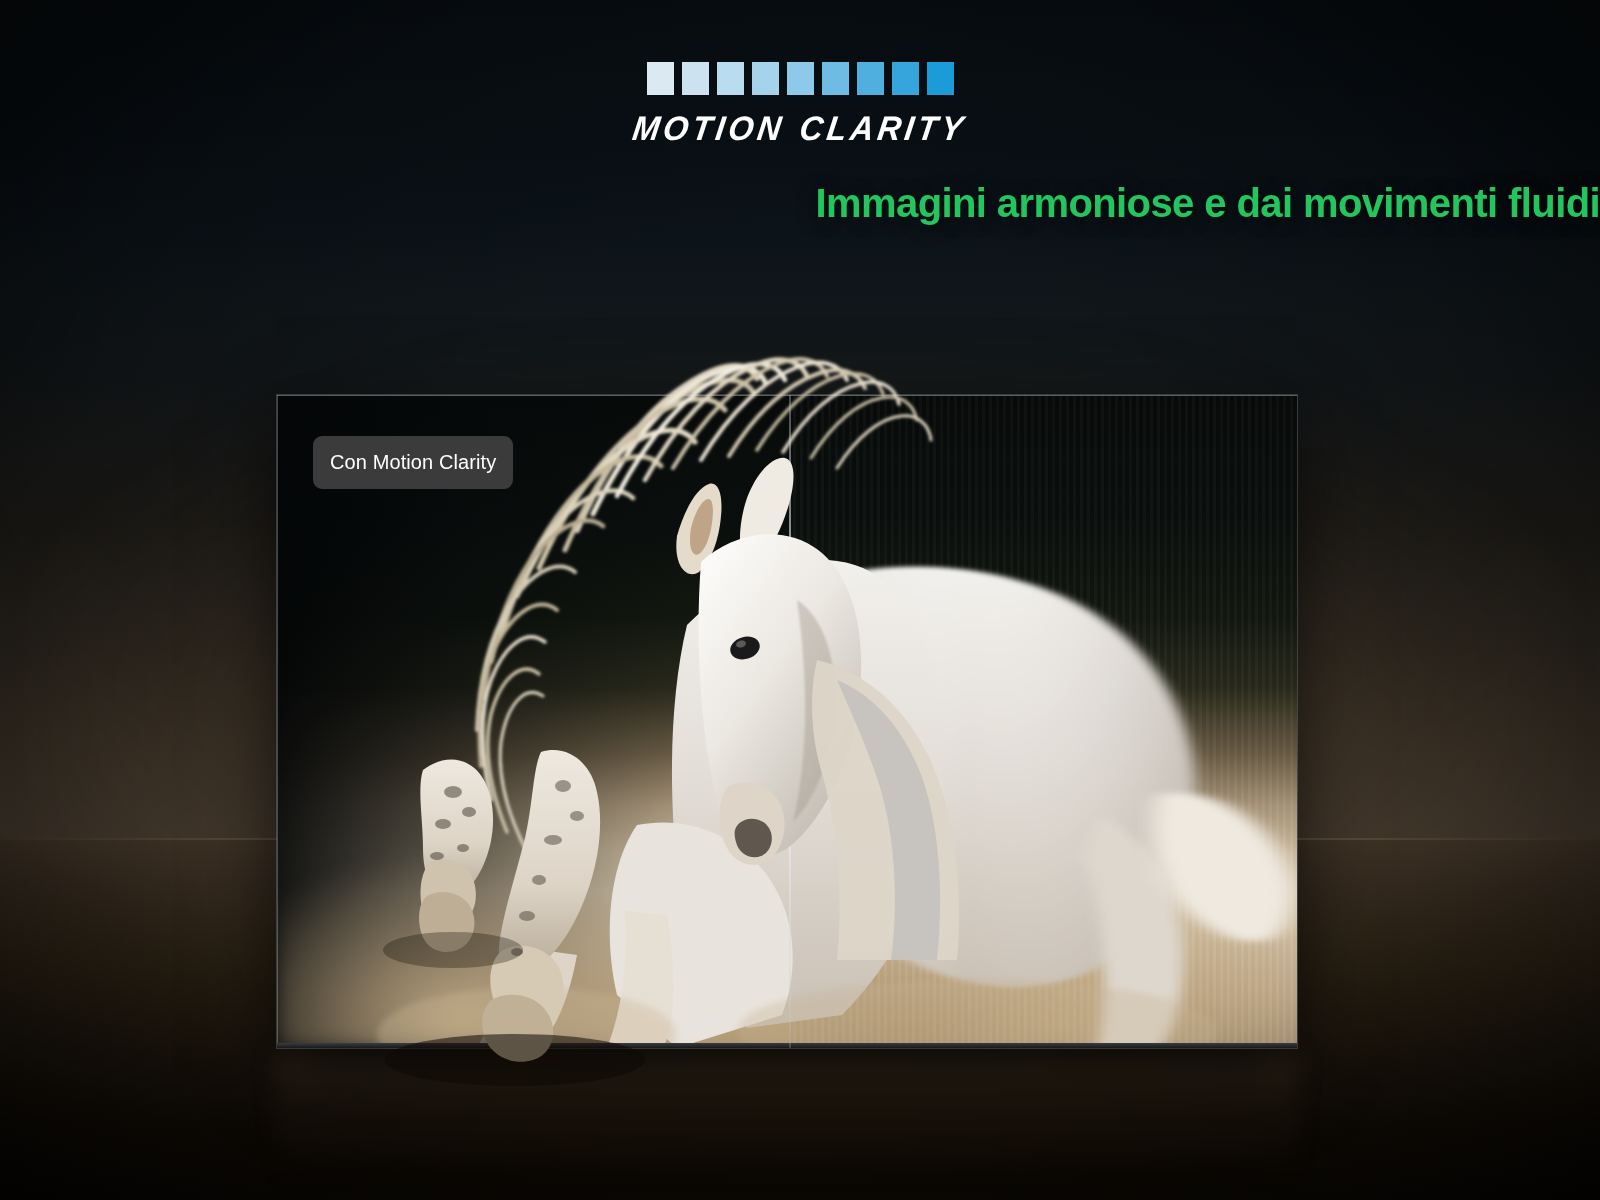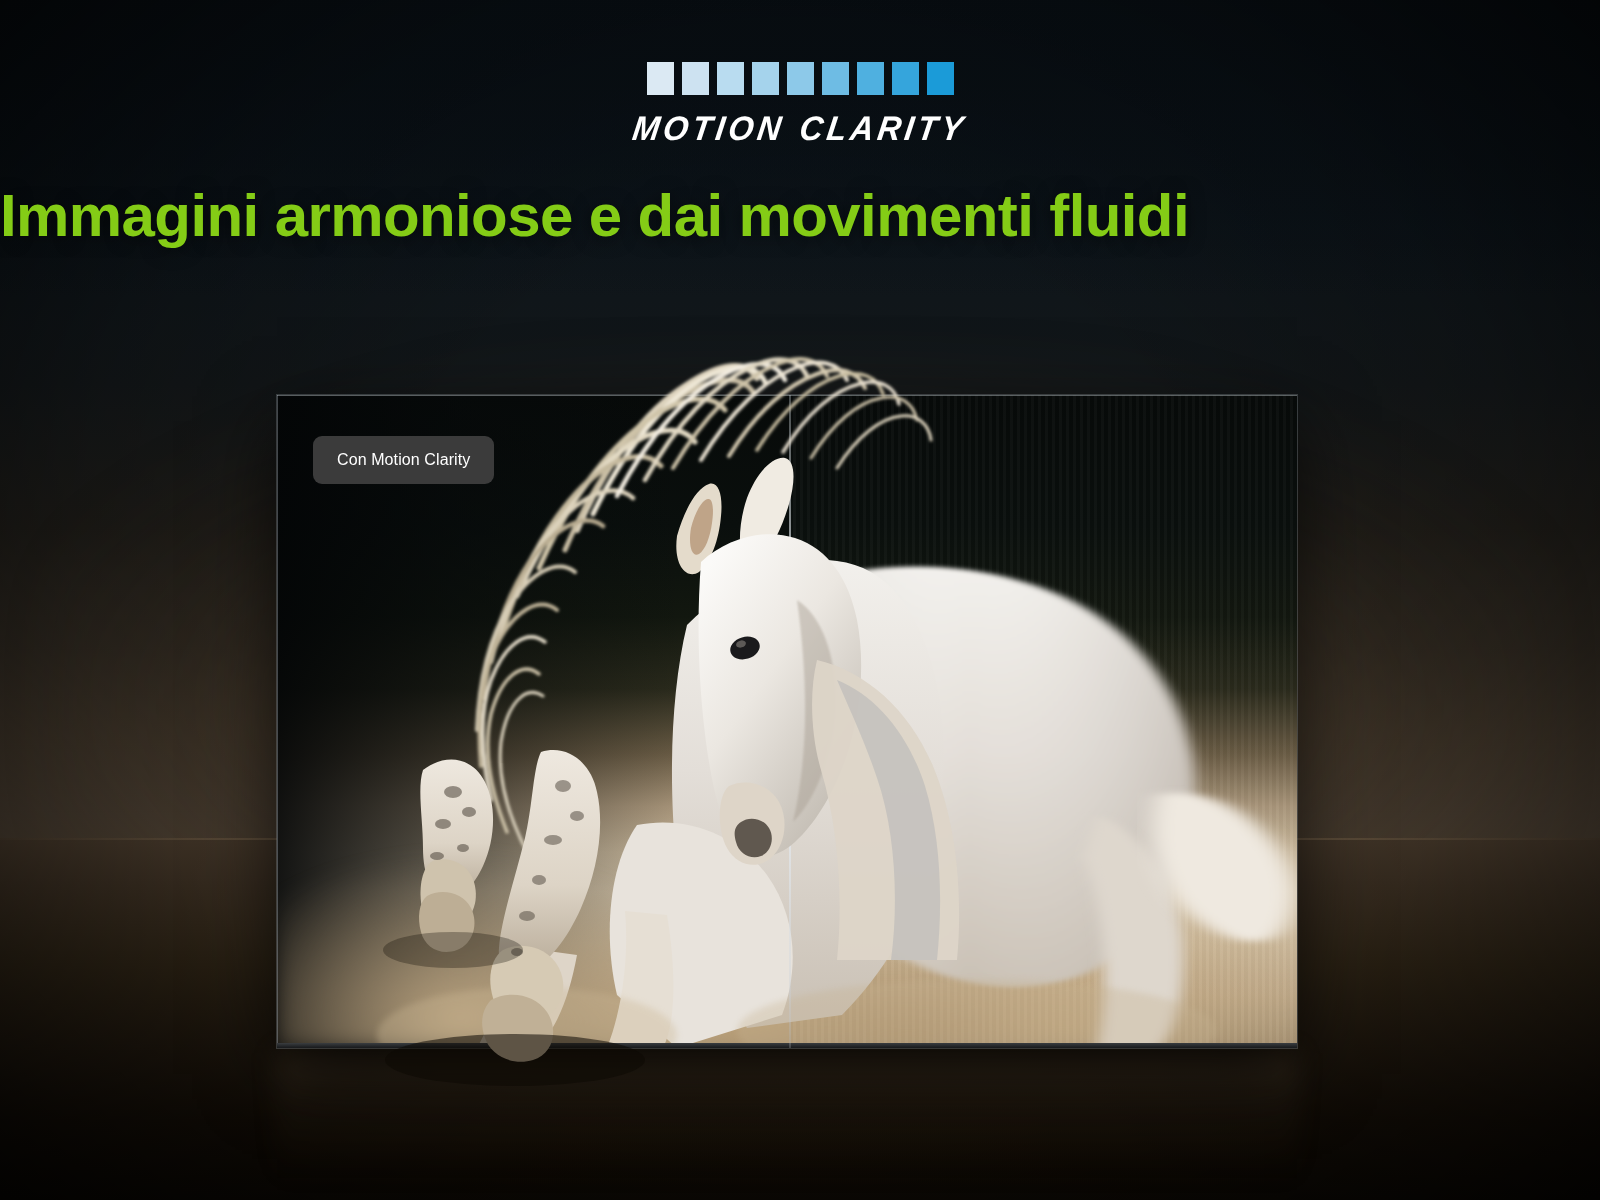--- a/index.html
+++ b/index.html
@@ -95,23 +95,23 @@
     font-style:italic;
     transform:skewX(-8deg) scaleX(0.95);
     font-family:"Liberation Sans", sans-serif;
     white-space:nowrap;
   }
   .logo-text .gap { display:inline-block; width:16px; }
 
   
   .headline {
     position:absolute; left:0; right:0; top:181px;
-    text-align:left;
-    color:#84cc16;
-    font-size:60px;
+    text-align:right;
+    color:#22c55e;
+    font-size:40px;
     font-weight:700;
     letter-spacing:-0.6px;
     z-index:40;
     text-shadow:0 2px 18px rgba(0,0,0,0.55);
   }
 
   
   #panel {
     position:absolute;
     left:277px; top:395px; width:1020px; height:653px;
@@ -192,23 +192,23 @@
     pointer-events:none;
   }
 
   
   .badge {
     position:absolute;
     z-index:35;
     background:rgba(64,64,64,0.93);
     color:#fff;
     border-radius:9px;
-    font-size:16px;
+    font-size:20px;
     font-weight:400;
-    padding:15px 24px;
+    padding:15px 17px;
     white-space:nowrap;
     letter-spacing:0.1px;
   }
   #badge-left  { left:313px; top:436px; }
   #badge-right { left:1027px; top:436px; }
 
   
   .reflection {
     position:absolute;
     left:277px; top:1053px; width:1020px; height:130px;

